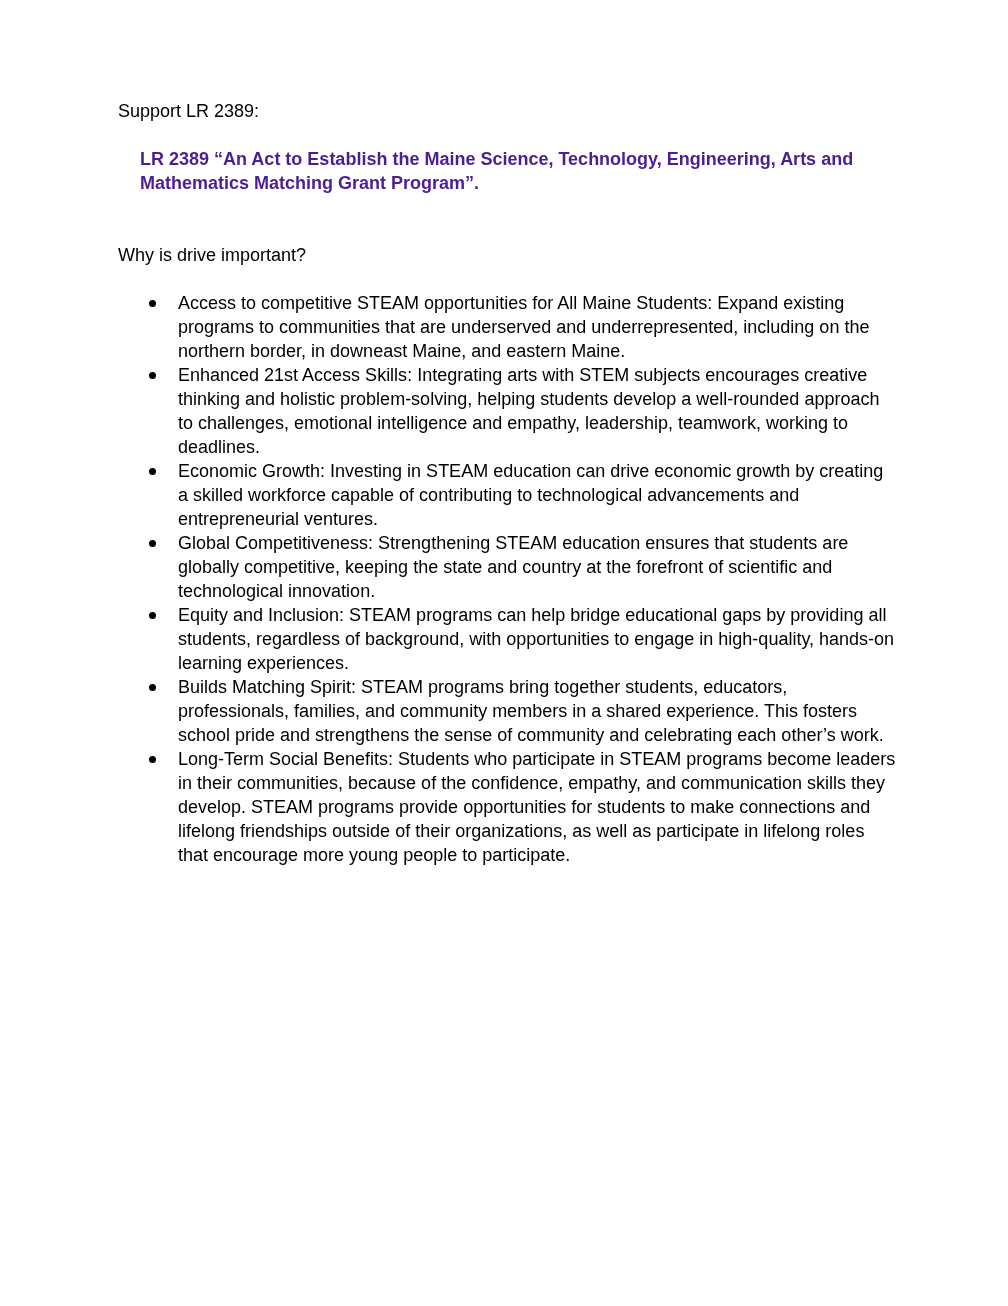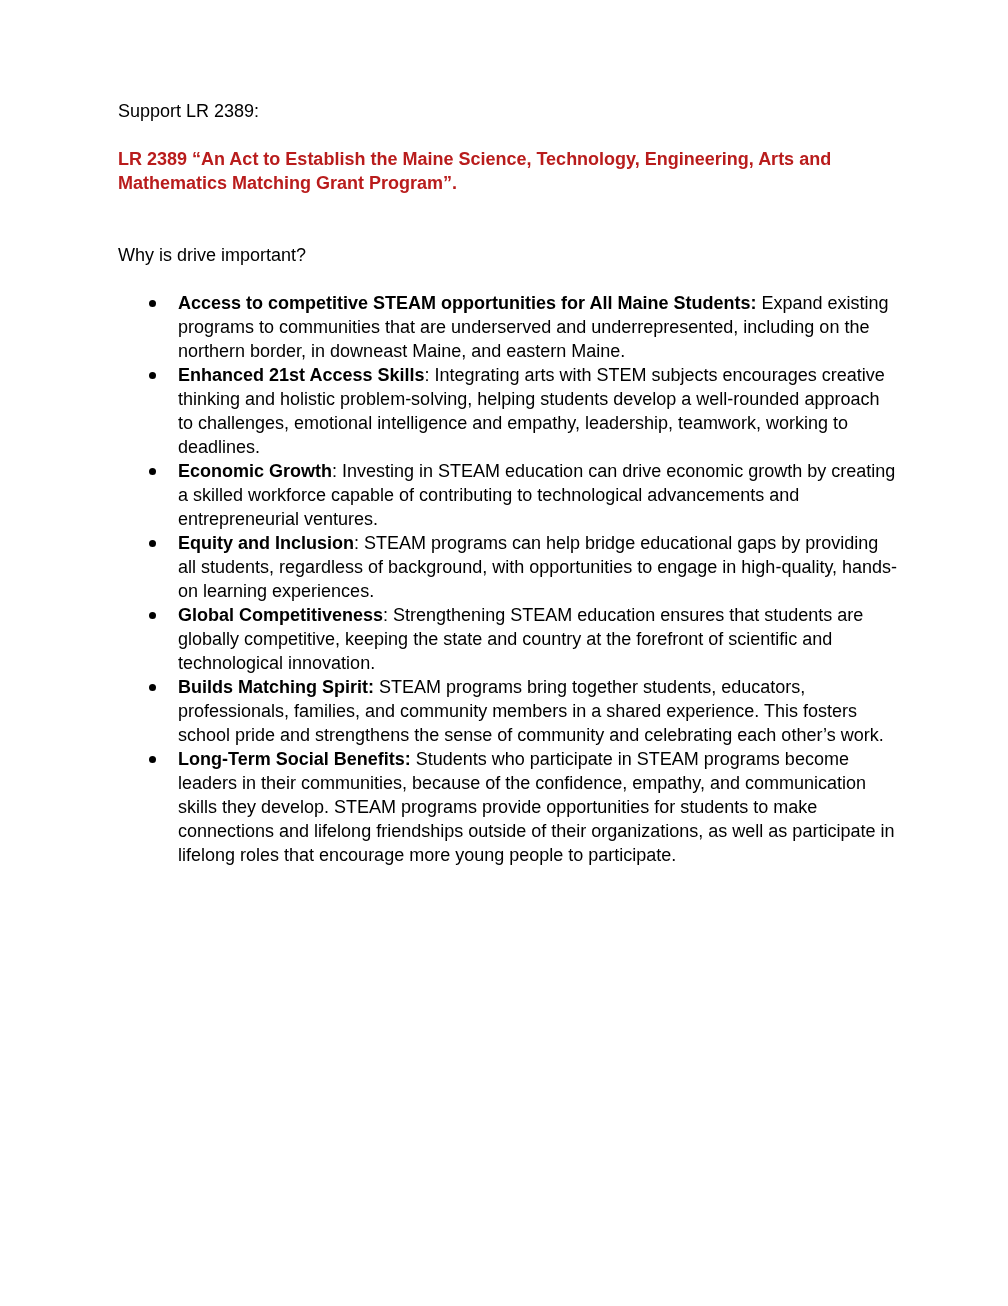--- a/index.html
+++ b/index.html
@@ -22,21 +22,22 @@
       left: 118px;
       top: 99px;
       width: 780px;
     }
     .para {
       margin: 0;
       padding: 0;
     }
     .heading-line {
       font-weight: bold;
-      color: #b91c1c;
+      color: #4c1d95;
+      margin-left: 22px;
     }
     .gap {
       height: 24px;
     }
     .bullets {
       list-style: none;
       margin: 0;
       padding: 0;
     }
     .bullet-item {
@@ -47,21 +48,21 @@
     .bullet-dot {
       position: absolute;
       left: 31px;
       top: 9px;
       width: 7px;
       height: 7px;
       border-radius: 50%;
       background: #000000;
     }
     .bullet-title {
-      font-weight: bold;
+      font-weight: normal;
     }
   </style>
 </head>
 <body>
 
 <div class="page">
   <p class="para">Support LR 2389:</p>
   <div class="gap"></div>
   <p class="para heading-line">LR 2389 “An Act to Establish the Maine Science, Technology, Engineering, Arts and Mathematics Matching Grant Program”.</p>
   <div class="gap"></div>
@@ -77,25 +78,25 @@
     <li class="bullet-item">
       <span class="bullet-dot"></span>
       <span class="bullet-title">Enhanced 21st Access Skills</span><span>: Integrating arts with STEM subjects encourages creative thinking and holistic problem-solving, helping students develop a well-rounded approach to challenges, emotional intelligence and empathy, leadership, teamwork, working to deadlines.</span>
     </li>
     <li class="bullet-item">
       <span class="bullet-dot"></span>
       <span class="bullet-title">Economic Growth</span><span>: Investing in STEAM education can drive economic growth by creating a skilled workforce capable of contributing to technological advancements and entrepreneurial ventures.</span>
     </li>
     <li class="bullet-item">
       <span class="bullet-dot"></span>
-      <span class="bullet-title">Equity and Inclusion</span><span>: STEAM programs can help bridge educational gaps by providing all students, regardless of background, with opportunities to engage in high-quality, hands-on learning experiences.</span>
+      <span class="bullet-title">Global Competitiveness</span><span>: Strengthening STEAM education ensures that students are globally competitive, keeping the state and country at the forefront of scientific and technological innovation.</span>
     </li>
     <li class="bullet-item">
       <span class="bullet-dot"></span>
-      <span class="bullet-title">Global Competitiveness</span><span>: Strengthening STEAM education ensures that students are globally competitive, keeping the state and country at the forefront of scientific and technological innovation.</span>
+      <span class="bullet-title">Equity and Inclusion</span><span>: STEAM programs can help bridge educational gaps by providing all students, regardless of background, with opportunities to engage in high-quality, hands-on learning experiences.</span>
     </li>
     <li class="bullet-item">
       <span class="bullet-dot"></span>
       <span class="bullet-title">Builds Matching Spirit:</span><span> STEAM programs bring together students, educators, professionals, families, and community members in a shared experience. This fosters school pride and strengthens the sense of community and celebrating each other’s work.</span>
     </li>
     <li class="bullet-item">
       <span class="bullet-dot"></span>
       <span class="bullet-title">Long-Term Social Benefits:</span><span> Students who participate in STEAM programs become leaders in their communities, because of the confidence, empathy, and communication skills they develop. STEAM programs provide opportunities for students to make connections and lifelong friendships outside of their organizations, as well as participate in lifelong roles that encourage more young people to participate.</span>
     </li>
   </ul>

